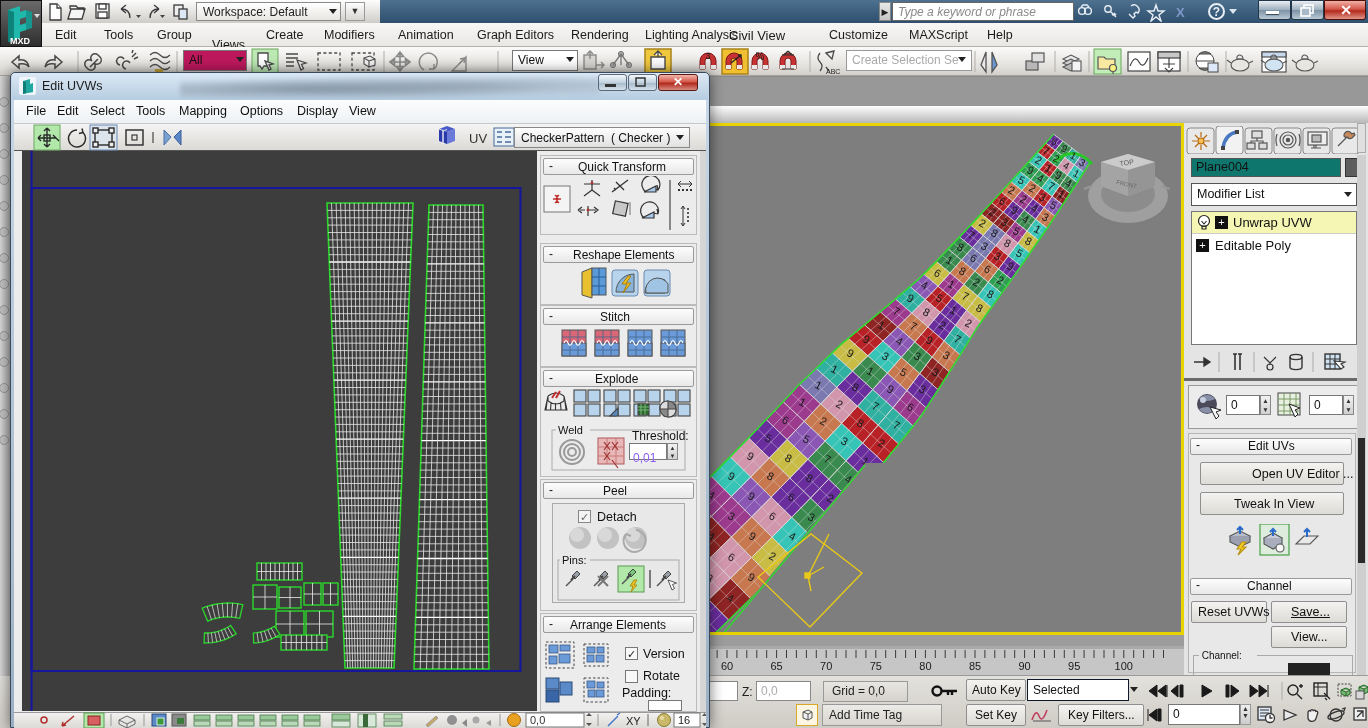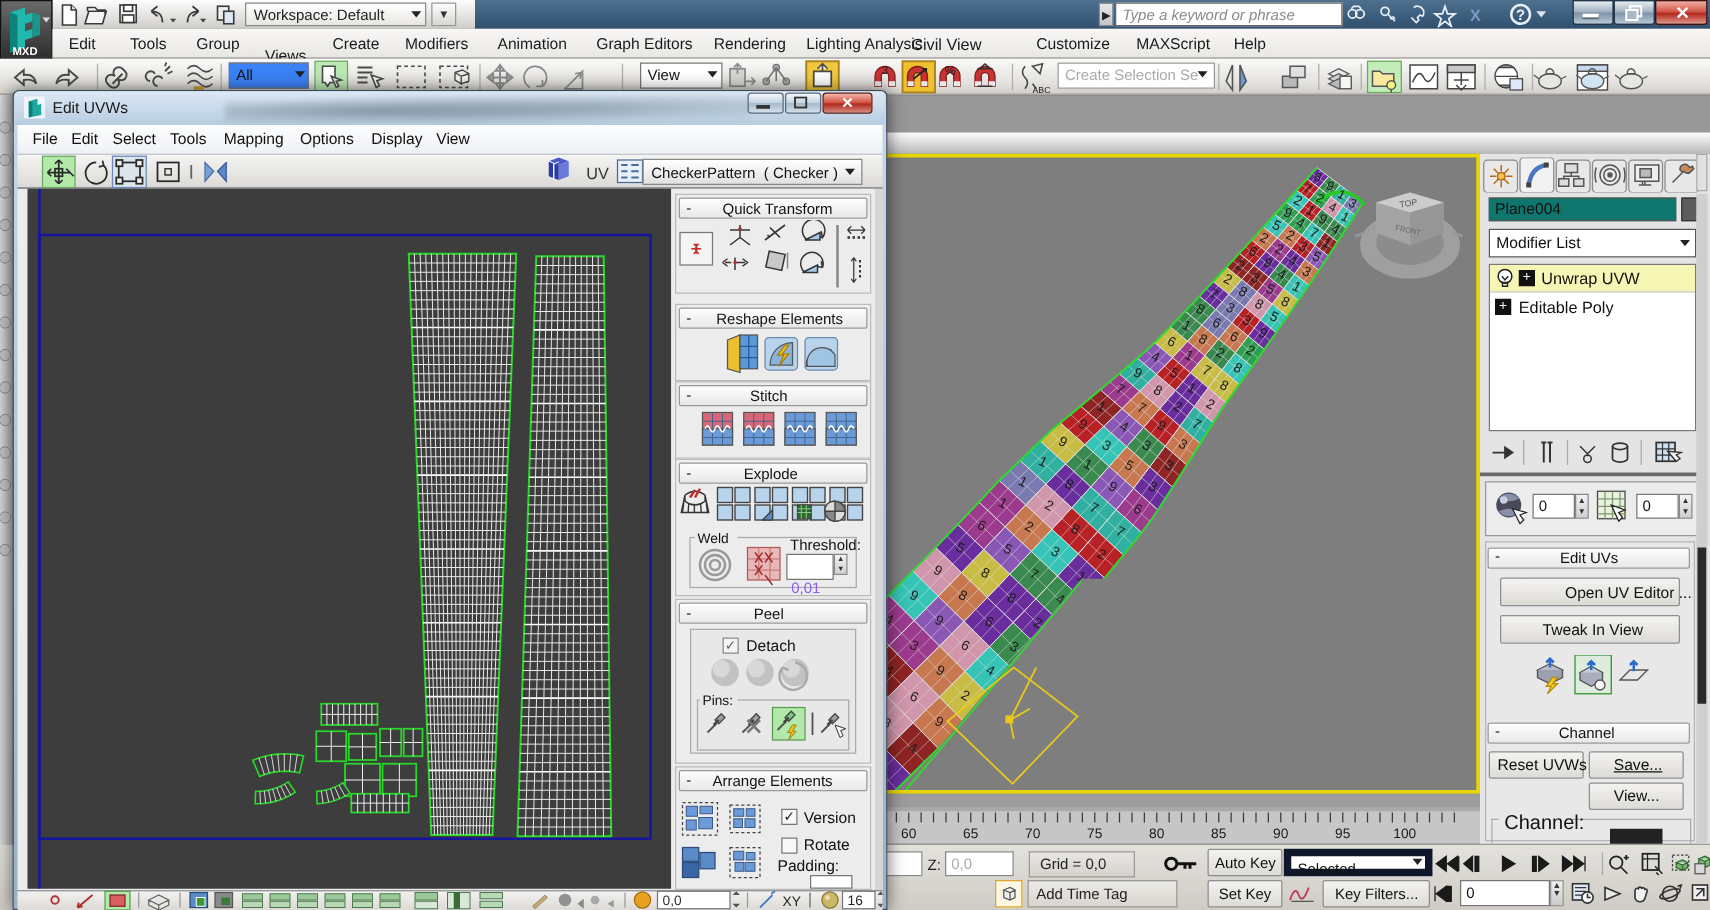--- a/index.html
+++ b/index.html
@@ -193,21 +193,21 @@
       </g>
       <g stroke="#555" stroke-width="1.1" fill="#d0e4f4">
         <ellipse cx="1274" cy="18" rx="9" ry="6"></ellipse>
         <path d="M1265 16 l-4 -3 m13 -5 a4 4 0 0 1 3 4 l-6 0 a3 3 0 0 1 3 -4 z M1283 16 l4 -2" fill="none"></path>
       </g>
       <g stroke="#555" stroke-width="1.1" fill="#e8e6e0">
         <ellipse cx="1305" cy="18" rx="9" ry="6"></ellipse>
         <path d="M1296 16 l-4 -3 m13 -5 a4 4 0 0 1 3 4 l-6 0 a3 3 0 0 1 3 -4 z M1314 16 l4 -2" fill="none"></path>
       </g>
     </svg>
-    <div style="position:absolute;left:183px;top:50px;width:64px;height:21px;background:#3b82f6;border:1px solid #777;font-size:12px;color:#111;padding:2px 0 0 5px;">All</div>
+    <div style="position:absolute;left:183px;top:50px;width:64px;height:21px;background:#be185d;border:1px solid #777;font-size:12px;color:#111;padding:2px 0 0 5px;">All</div>
     <div class="arr" style="position:absolute;left:236px;top:57px;"></div>
     <div style="position:absolute;left:512px;top:50px;width:66px;height:21px;background:#fff;border:1px solid #777;font-size:12px;color:#111;padding:2px 0 0 5px;">View</div>
     <div class="arr" style="position:absolute;left:566px;top:57px;"></div>
     <div style="position:absolute;left:846px;top:50px;width:126px;height:21px;background:#fff;border:1px solid #999;font-size:12px;color:#aaa;padding:2px 0 0 5px;">Create Selection Se</div>
     <div class="arr" style="position:absolute;left:958px;top:57px;"></div>
     <div style="position:absolute;left:0px;top:76px;width:1368px;height:30px;background:#989898;border-top:1px solid #8a8a8a;"></div>
     <div style="position:absolute;left:0px;top:106px;width:1368px;height:17px;background:linear-gradient(#fdfdfd,#b8b8b8);"></div>
     <div style="position:absolute;left:704px;top:123px;width:480px;height:512px;background:#e8d400;"></div>
     <div style="position:absolute;left:707px;top:126px;width:474px;height:506px;background:#7e7e7e;"></div>
     <svg class="abs" style="left:707px;top:126px" width="474" height="506" viewBox="0 0 474 506">
@@ -606,21 +606,21 @@
     <div style="position:absolute;left:698px;top:681px;width:40px;height:20px;background:#fff;border:1px solid #888;"></div>
     <div style="position:absolute;left:742px;top:685px;font-size:12px;color:#222;">Z:</div>
     <div style="position:absolute;left:756px;top:681px;width:55px;height:20px;background:#fff;border:1px solid #888;font-size:12px;color:#aaa;padding:2px 0 0 4px;">0,0</div>
     <div style="position:absolute;left:823px;top:681px;width:85px;height:21px;background:linear-gradient(#e8e6e2,#d5d2cc);border:1px solid #999;font-size:12px;color:#222;padding:2px 0 0 8px;">Grid = 0,0</div>
     <svg class="abs" style="left:930px;top:682px" width="30" height="18" viewBox="0 0 30 18">
       <circle cx="7" cy="9" r="4.5" fill="none" stroke="#111" stroke-width="2.4"></circle>
       <path d="M11 9 h16 m-5 0 v4 m-4 -4 v4" stroke="#111" stroke-width="2.4" fill="none"></path>
     </svg>
     <div class="btn" style="position:absolute;left:966px;top:679px;width:60px;height:22px;"></div>
     <div style="position:absolute;left:972px;top:683px;font-size:12px;color:#111;">Auto Key</div>
-    <div style="position:absolute;left:1027px;top:679px;width:119px;height:22px;background:#fff;border:6px solid #0f172a;font-size:12px;color:#111;padding:3px 0 0 5px;">Selected</div>
+    <div style="position:absolute;left:1027px;top:679px;width:102px;height:22px;background:#fff;border:1px solid #0f172a;font-size:12px;color:#111;padding:3px 0 0 5px;">Selected</div>
     <div class="arr" style="position:absolute;left:1130px;top:687px;"></div>
     <svg class="abs" style="left:1146px;top:679px" width="222px" height="24" viewBox="0 0 222 24">
       <g fill="#1a1a1a" stroke="#1a1a1a">
         <path d="M3 6 v12 m1 0 l8 -6 -8 -6 z m9 0 l8 -6 -8 -6 z" transform="scale(-1,1) translate(-24,0)"></path>
         <path d="M32 6 l-7 6 7 6 z m2 0 h3 v12 h-3 z"></path>
         <path d="M56 6 l10 6 -10 6 z"></path>
         <path d="M80 6 v12 h3 v-12 z m5 0 l8 6 -8 6 z"></path>
         <path d="M104 6 l8 6 -8 6 z m9 0 l8 6 -8 6 z m9 0 v12"></path>
       </g>
       <line x1="136" y1="3" x2="136" y2="21" stroke="#aaa"></line>
@@ -789,21 +789,21 @@
     <div class="rollhead" style="position:absolute;left:1190px;top:578px;width:162px;height:17px;"></div>
     <div style="position:absolute;left:1247px;top:579px;font-size:12px;color:#111;">Channel</div>
     <div style="position:absolute;left:1196px;top:578px;font-size:12px;color:#111;">-</div>
     <div class="btn" style="position:absolute;left:1191px;top:601px;width:76px;height:22px;"></div>
     <div style="position:absolute;left:1198px;top:605px;font-size:12.5px;color:#111;">Reset UVWs</div>
     <div class="btn" style="position:absolute;left:1271px;top:601px;width:76px;height:22px;"></div>
     <div style="position:absolute;left:1291px;top:605px;font-size:12.5px;color:#111;text-decoration:underline;">Save...</div>
     <div class="btn" style="position:absolute;left:1271px;top:626px;width:76px;height:22px;"></div>
     <div style="position:absolute;left:1291px;top:630px;font-size:12.5px;color:#111;">View...</div>
     <div style="position:absolute;left:1193px;top:655px;width:160px;height:20px;border:1px solid #aaa;border-bottom:none;"></div>
-    <div style="position:absolute;left:1199px;top:650px;width:58px;height:13px;background:#e8e8e8;font-size:16px;color:#111;">&nbsp;Channel:</div>
+    <div style="position:absolute;left:1199px;top:650px;width:58px;height:13px;background:#e8e8e8;font-size:10px;color:#111;">&nbsp;Channel:</div>
     <div style="position:absolute;left:1288px;top:663px;width:42px;height:12px;background:#222;"></div>
     <div style="position:absolute;left:1357px;top:155px;width:9px;height:520px;background:#cfcfcf;"></div>
     <div style="position:absolute;left:1358px;top:438px;width:7px;height:125px;background:#2a2a2a;"></div>
     <div style="position:absolute;left:1357px;top:123px;width:9px;height:30px;background:#e0e0e0;border:1px solid #aaa;"></div>
     <div style="position:absolute;left:0px;top:76px;width:10px;height:600px;background:linear-gradient(90deg,#d8d8d8,#b0b0b0);"></div>
     <svg class="abs" style="left:0px;top:90px" width="10" height="560" viewBox="0 0 10 560">
       <circle cx="4" cy="12" r="4.5" fill="#c2c2c2" stroke="#8a8a8a" stroke-width="0.8"></circle>
       <circle cx="4" cy="38" r="4.5" fill="#c2c2c2" stroke="#8a8a8a" stroke-width="0.8"></circle>
       <circle cx="4" cy="64" r="4.5" fill="#c2c2c2" stroke="#8a8a8a" stroke-width="0.8"></circle>
       <circle cx="4" cy="90" r="4.5" fill="#c2c2c2" stroke="#8a8a8a" stroke-width="0.8"></circle>
@@ -1215,21 +1215,21 @@
         <circle cx="32" cy="64" r="8" fill="none" stroke="#999" stroke-width="2"></circle>
         <circle cx="32" cy="64" r="4" fill="none" stroke="#999" stroke-width="2"></circle>
       </g>
       <g transform="translate(58,50)">
         <rect x="0" y="0" width="26" height="26" fill="#e8b8b8" stroke="#b05858"></rect>
         <path d="M0 9 h26 M0 18 h26 M9 0 v26 M18 0 v26" stroke="#c87878" stroke-width="1"></path>
         <path d="M6 4 l6 8 m0 -8 l-6 8 m8 -8 l6 8 m0 -8 l-6 8 M6 14 l6 8 m0 -8 l-6 8 m8 0 l6 8" stroke="#a03030" stroke-width="1.2" fill="none"></path>
       </g>
       <text x="92" y="52" font-size="12" fill="#111">Threshold:</text>
     </svg>
-    <div style="position:absolute;left:629px;top:443px;width:38px;height:17px;background:#fff;border:1px solid #777;font-size:12px;color:#8b5cf6;padding:19px 0 0 3px;">0,01</div>
+    <div style="position:absolute;left:629px;top:443px;width:38px;height:17px;background:#fff;border:1px solid #777;font-size:12px;color:#8b5cf6;padding:7px 0 0 3px;">0,01</div>
     <div style="position:absolute;left:667px;top:443px;width:11px;height:17px;background:linear-gradient(#f2f2f2,#d0d0d0);border:1px solid #888;font-size:6px;color:#333;text-align:center;line-height:8px;">▲<br>▼</div>
     <div style="position:absolute;left:540px;top:479px;width:157px;height:132px;background:#ececec;border:1px solid #bbb;"></div>
     <div class="rollhead" style="position:absolute;left:543px;top:482px;width:151px;height:17px;"></div>
     <div style="position:absolute;left:549px;top:483px;font-size:12px;color:#111;">-</div>
     <div style="position:absolute;left:603px;top:484px;font-size:12px;color:#111;">Peel</div>
     <div style="position:absolute;left:552px;top:503px;width:133px;height:100px;background:#e8e8e8;border:1px solid #aaa;"></div>
     <div style="position:absolute;left:578px;top:510px;width:13px;height:13px;background:#f4f4f4;border:1px solid #888;font-size:11px;color:#666;text-align:center;line-height:12px;">✓</div>
     <div style="position:absolute;left:597px;top:510px;font-size:12.5px;color:#111;">Detach</div>
     <svg class="abs" style="left:552px;top:524px" width="133" height="80" viewBox="0 0 133 80">
       <circle cx="28" cy="14" r="11" fill="#c2c2c2"></circle>

